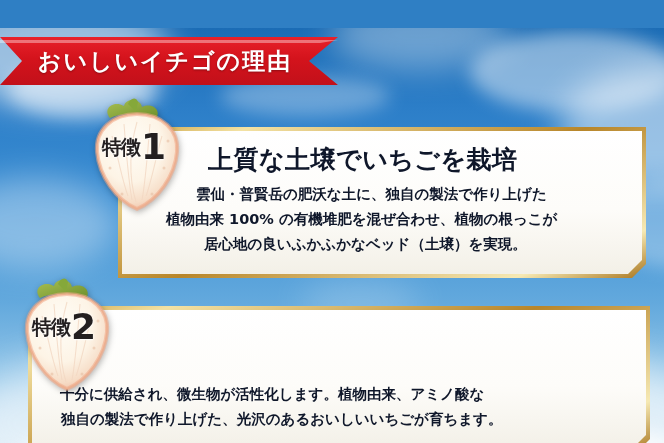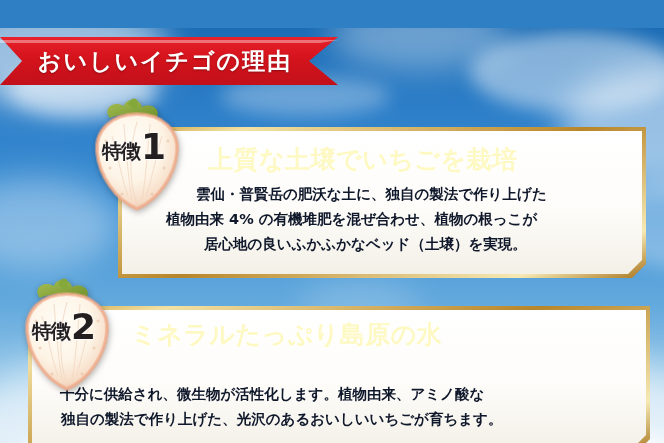--- a/index.html
+++ b/index.html
@@ -54,37 +54,37 @@
     clip-path:polygon(14px 0,100% 0,100% calc(100% - 14px),calc(100% - 14px) 100%,0 100%,0 14px);
   }
   .panel-in{
     position:absolute;left:4px;top:4px;right:4px;bottom:4px;
     background:linear-gradient(180deg,#ffffff 0%,#fdfcf9 55%,#f3f0e7 100%);
   }
   .panel-body{position:absolute;inset:0;}
 
   .head{
     position:absolute;
-    color:#fef9c3;font-weight:700;
+    color:#0f172a;font-weight:700;
     font-family:Liberation Serif, serif;
     letter-spacing:.5px;white-space:nowrap;
     text-shadow:0 1px 0 rgba(255,255,255,.8);
   }
   .para{
     position:absolute;
     color:#0f172a;font-weight:700;
     font-family:"DejaVu Sans","Liberation Sans",sans-serif;
     white-space:nowrap;
   }
 
   
   .berry{position:absolute;}
   .berry svg{display:block;filter:drop-shadow(1px 2px 3px rgba(0,0,0,.30));}
   .berry-label{
-    position:absolute;display:flex;align-items:flex-end;
+    position:absolute;display:flex;align-items:center;
     color:#231f20;font-weight:700;
     font-family:"DejaVu Sans","Liberation Sans",sans-serif;
     text-shadow:0 1px 1px rgba(255,255,255,.85),0 0 3px rgba(255,255,255,.9);
   }
   .berry-label .lbl{font-size:20px;letter-spacing:-1px;}
   .berry-label .num{font-size:36px;line-height:1;margin-left:1px;font-weight:700;}
 </style>
 </head>
 <body>
 
@@ -112,21 +112,21 @@
     <div class="banner-hl"></div>
     <div class="banner-text">おいしいイチゴの理由</div>
   </div>
 
   <div class="panel" style="left:118px;top:99px;width:528px;height:151px;">
     <div class="panel-in"></div>
   </div>
   <div class="panel-body" style="left:118px;top:99px;width:528px;height:151px;">
     <div class="head" style="left:90px;top:16px;font-size:25px;">上質な土壌でいちごを栽培</div>
     <div class="para" style="left:78px;top:58px;font-size:14.5px;">雲仙・普賢岳の肥沃な土に、独自の製法で作り上げた</div>
-    <div class="para" style="left:48px;top:83px;font-size:14.5px;">植物由来 4% の有機堆肥を混ぜ合わせ、植物の根っこが</div>
+    <div class="para" style="left:48px;top:83px;font-size:14.5px;">植物由来 100% の有機堆肥を混ぜ合わせ、植物の根っこが</div>
     <div class="para" style="left:86px;top:108px;font-size:14.5px;font-family:Liberation Serif, serif;">居心地の良いふかふかなベッド（土壌）を実現。</div>
   </div>
 
   <div class="berry" style="left:82px;top:68px;">
     <svg width="110" height="120" viewBox="0 0 110 120">
       <defs>
         <radialGradient id="bg1" cx="42%" cy="32%" r="72%">
           <stop offset="0%" stop-color="#fffdf7"></stop>
           <stop offset="55%" stop-color="#fdf4e6"></stop>
           <stop offset="85%" stop-color="#f6dcc6"></stop>
@@ -169,21 +169,20 @@
   </div>
   <div class="berry-label" style="left:102px;top:101px;">
     <span class="lbl">特徴</span>
     <span class="num">1</span>
   </div>
 
   <div class="panel" style="left:28px;top:278px;width:622px;height:147px;">
     <div class="panel-in"></div>
   </div>
   <div class="panel-body" style="left:28px;top:278px;width:622px;height:147px;">
-    <div class="head" style="left:103px;top:12px;font-size:25px;">ミネラルたっぷり島原の水</div>
     <div class="para" style="left:32px;top:79px;font-size:14.5px;">十分に供給され、微生物が活性化します。植物由来、アミノ酸な</div>
     <div class="para" style="left:33px;top:104px;font-size:14.5px;">独自の製法で作り上げた、光沢のあるおいしいいちごが育ちます。</div>
   </div>
 
   <div class="berry" style="left:12px;top:248px;">
     <svg width="110" height="120" viewBox="0 0 110 120">
       <defs>
         <radialGradient id="bg2" cx="42%" cy="32%" r="72%">
           <stop offset="0%" stop-color="#fffdf7"></stop>
           <stop offset="55%" stop-color="#fdf4e6"></stop>

